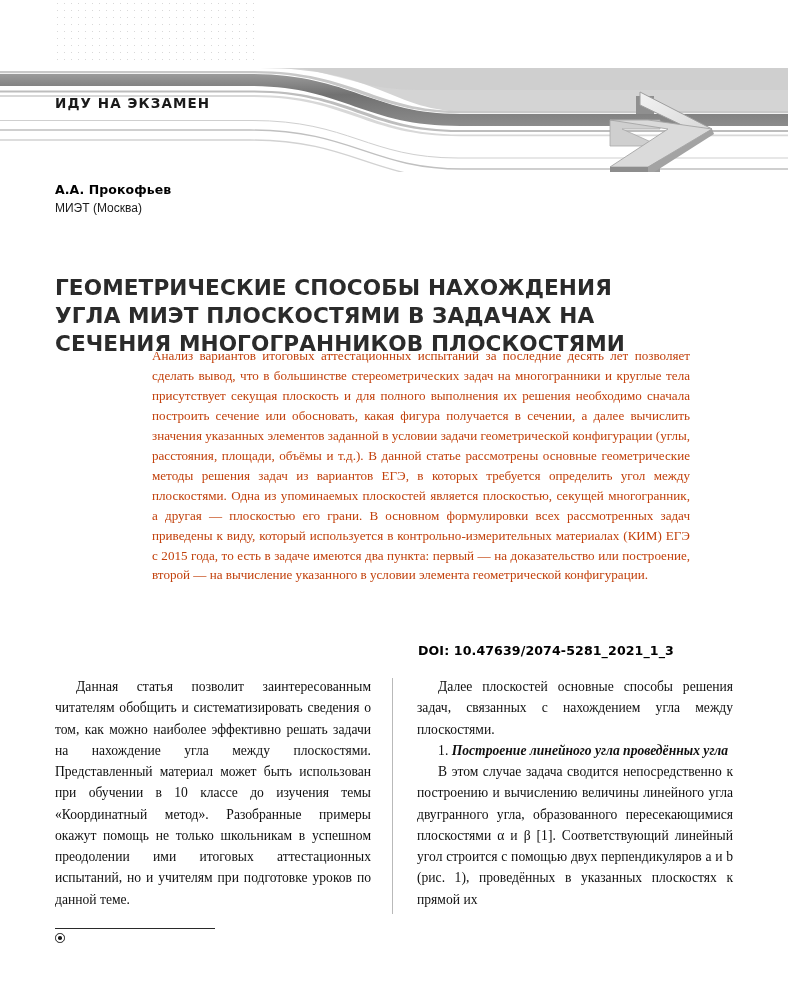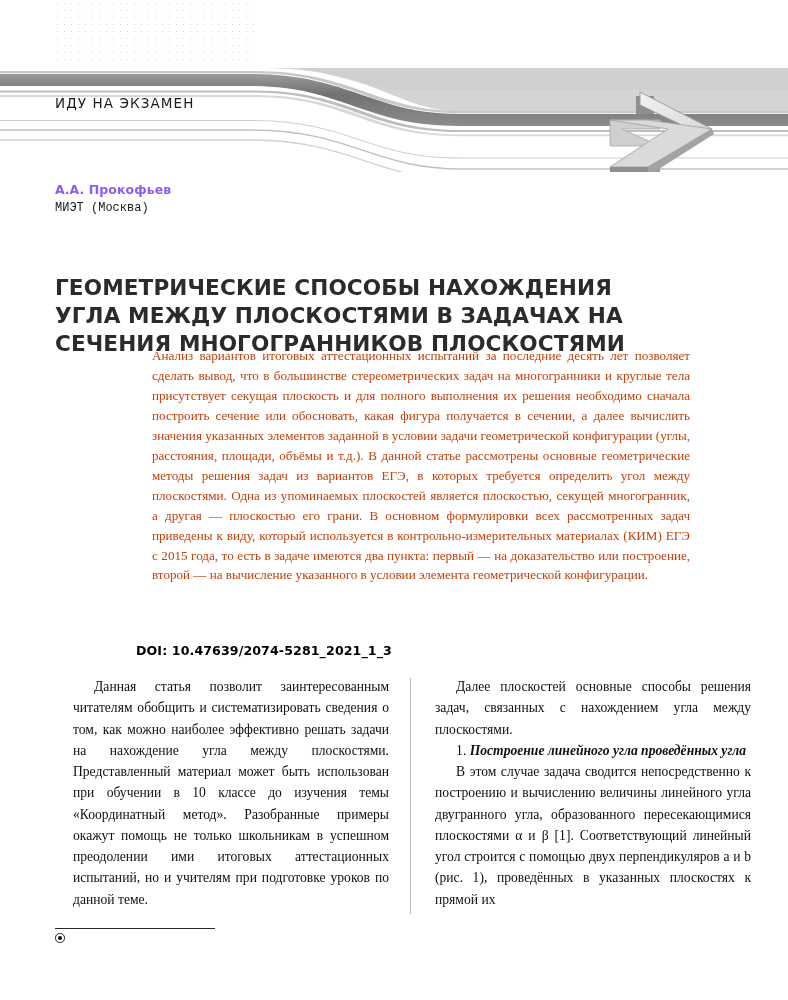--- a/index.html
+++ b/index.html
@@ -48,44 +48,44 @@
     overflow: hidden;
   }
   .header-band svg { display: block; }
 
   
   .kicker {
     position: absolute;
     left: 55px;
     top: 95px;
     font-family: "DejaVu Sans", sans-serif;
-    font-weight: normal;
+    font-weight: bold;
     font-size: 13.5px;
     letter-spacing: 1.1px;
     color: #1a1a1a;
     z-index: 5;
   }
 
   
   .author-block {
     position: absolute;
     left: 55px;
     top: 182px;
     width: 420px;
   }
   .author-name {
     font-family: "DejaVu Sans", sans-serif;
     font-weight: bold;
     font-size: 12.5px;
-    color: #8b5cf6;
+    color: #000000;
     line-height: 1.35;
     letter-spacing: 0.1px;
   }
   .author-affil {
-    font-family: Liberation Mono, monospace;
+    font-family: Liberation Sans, sans-serif;
     font-weight: normal;
     font-size: 12px;
     color: #1a1a1a;
     line-height: 1.45;
     margin-top: 1px;
   }
 
   
   .title {
     position: absolute;
@@ -115,32 +115,32 @@
     text-align: justify;
     text-justify: inter-word;
     hyphens: none;
   }
 
   .doi {
     position: absolute;
     left: 136px;
     top: 643px;
     width: 538px;
-    text-align: left;
+    text-align: right;
     font-family: "DejaVu Sans", sans-serif;
     font-weight: bold;
     font-size: 12.6px;
     color: #000;
     letter-spacing: 0.1px;
   }
 
   
   .cols {
     position: absolute;
-    left: 73px;
+    left: 55px;
     top: 676px;
     width: 678px;
     height: 240px;
   }
   .col {
     position: absolute;
     top: 0;
     width: 316px;
     font-family: "Liberation Serif", serif;
     font-size: 13.6px;
@@ -262,21 +262,21 @@
 
   <div class="kicker">ИДУ НА ЭКЗАМЕН</div>
 
   <div class="author-block">
     <div class="author-name">А.А. Прокофьев</div>
     <div class="author-affil">МИЭТ  (Москва)</div>
   </div>
 
   <h1 class="title">
     <span class="title-line">ГЕОМЕТРИЧЕСКИЕ СПОСОБЫ НАХОЖДЕНИЯ</span>
-    <span class="title-line">УГЛА МЕЖДУ ПЛОСКОСТЯМИ В ЗАДАЧАХ НА</span>
+    <span class="title-line">УГЛА МИЭТ ПЛОСКОСТЯМИ В ЗАДАЧАХ НА</span>
     <span class="title-line">СЕЧЕНИЯ МНОГОГРАННИКОВ ПЛОСКОСТЯМИ</span>
   </h1>
 
   <div class="abstract">Анализ вариантов итоговых аттестационных испытаний за последние десять лет позволяет сделать вывод, что в большинстве стереометрических задач на многогранники и круглые тела присутствует секущая плоскость и для полного выполнения их решения необходимо сначала построить сечение или обосновать, какая фигура получается в сечении, а далее вычислить значения указанных элементов заданной в условии задачи геометрической конфигурации (углы, расстояния, площади, объёмы и т.д.). В данной статье рассмотрены основные геометрические методы решения задач из вариантов ЕГЭ, в которых требуется определить угол между плоскостями. Одна из упоминаемых плоскостей является плоскостью, секущей многогранник, а другая — плоскостью его грани. В основном формулировки всех рассмотренных задач приведены к виду, который используется в контрольно-измерительных материалах (КИМ) ЕГЭ с 2015 года, то есть в задаче имеются два пункта: первый — на доказательство или построение, второй — на вычисление указанного в условии элемента геометрической конфигурации.</div>
 
   <div class="doi">DOI: 10.47639/2074-5281_2021_1_3</div>
 
   <div class="cols">
     <div class="col-divider"></div>
 

